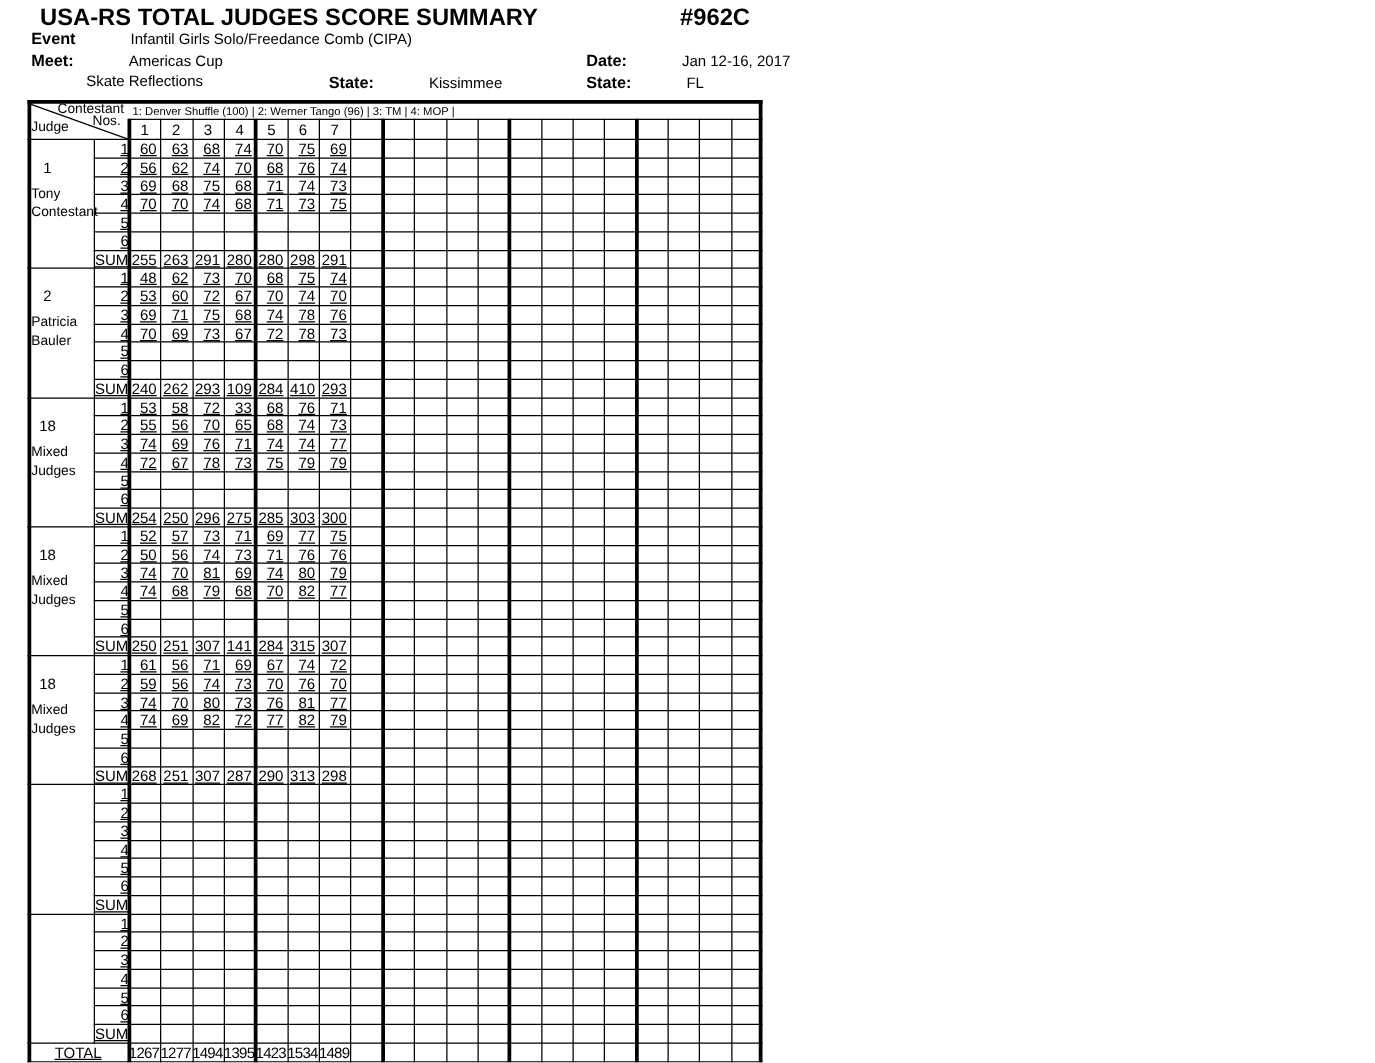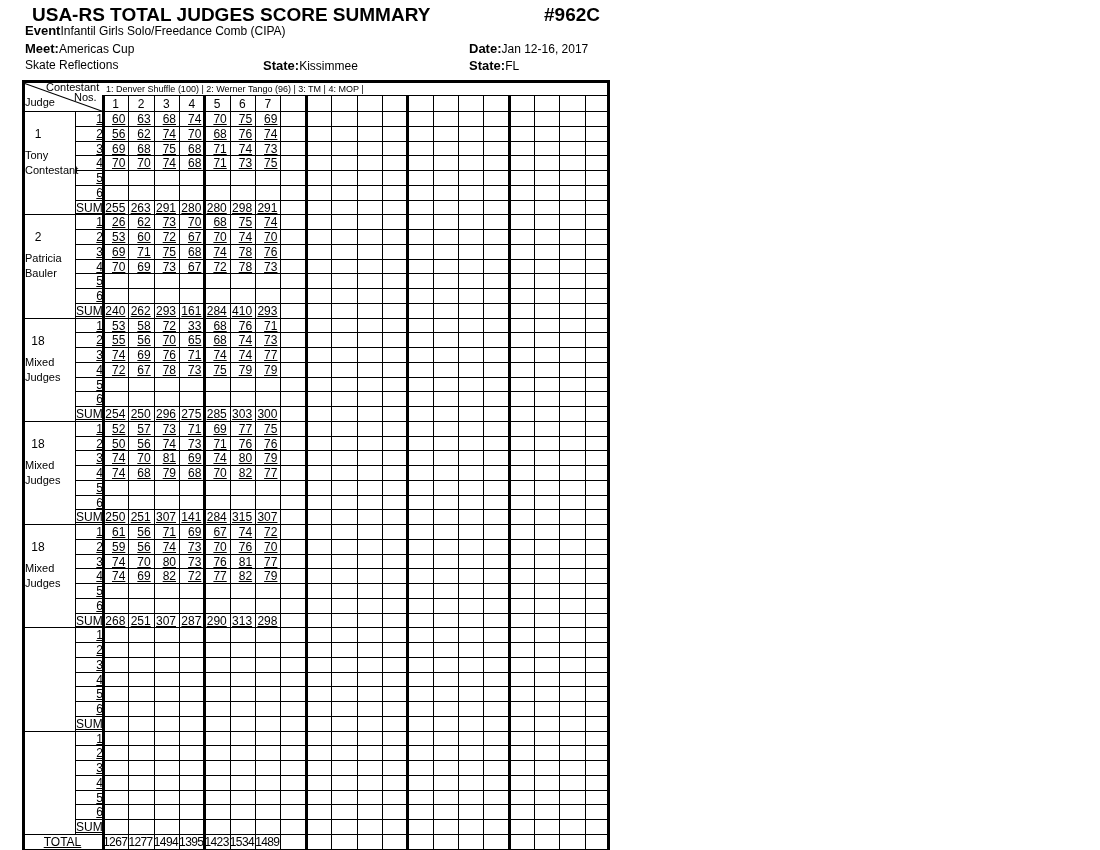--- a/index.html
+++ b/index.html
@@ -1,21 +1,21 @@
 <!DOCTYPE html>
 <html><head>
 <meta charset="utf-8">
 <style>
   html, body { margin: 0; padding: 0; background: #ffffff; }
   body { width: 1100px; height: 850px; position: relative; overflow: hidden; font-family: "Liberation Sans", sans-serif; color: #000; }
   .title { position: absolute; left: 32px; top: 4px; font-size: 19px; font-weight: bold; letter-spacing: 0px; }
   .form-no { position: absolute; left: 544px; top: 4px; font-size: 19px; font-weight: bold; }
   .hdr-line { position: absolute; font-size: 12px; white-space: nowrap; }
   .hdr-line b { font-weight: bold; font-size: 13px; }
-  .hdr-line .v { font-size: 12px; }
+  .hdr-line .v { font-size: 12px; padding-left: 44px; }
   #sheet { position: absolute; left: 22px; top: 80px; width: 588px; height: 770px; }
   .line { position: absolute; background: #000; }
   .txt { position: absolute; font-size: 12px; line-height: 14px; white-space: nowrap; }
   .num { text-align: right; text-decoration: underline; }
   .cname { font-size: 9px; }
   .small { font-size: 11px; }
 </style>
 </head>
 <body>
 
@@ -156,21 +156,21 @@
     <div class="txt num" style="left: 131.7px; top: 120.5px; width: 22.35px;">291</div>
     <div class="txt num" style="left: 157.05px; top: 120.5px; width: 22.35px;">280</div>
     <div class="txt num" style="left: 182.4px; top: 120.5px; width: 22.35px;">280</div>
     <div class="txt num" style="left: 207.75px; top: 120.5px; width: 22.35px;">298</div>
     <div class="txt num" style="left: 233.1px; top: 120.5px; width: 22.35px;">291</div>
     <div class="txt " style="left: 3px; top: 150.25px; width: 26px; text-align: center; font-size: 12px;">2</div>
     <div class="txt small" style="left: 3px; top: 171.25px;">Patricia</div>
     <div class="txt small" style="left: 3px; top: 186.25px;">Bauler</div>
     <div class="line" style="left: 0px; top: 134.25px; width: 588px; height: 1px;"></div>
     <div class="txt num" style="left: 54px; top: 135.25px; width: 27px; text-align: right;">1</div>
-    <div class="txt num" style="left: 81px; top: 135.25px; width: 22.35px;">26</div>
+    <div class="txt num" style="left: 81px; top: 135.25px; width: 22.35px;">48</div>
     <div class="txt num" style="left: 106.35px; top: 135.25px; width: 22.35px;">62</div>
     <div class="txt num" style="left: 131.7px; top: 135.25px; width: 22.35px;">73</div>
     <div class="txt num" style="left: 157.05px; top: 135.25px; width: 22.35px;">70</div>
     <div class="txt num" style="left: 182.4px; top: 135.25px; width: 22.35px;">68</div>
     <div class="txt num" style="left: 207.75px; top: 135.25px; width: 22.35px;">75</div>
     <div class="txt num" style="left: 233.1px; top: 135.25px; width: 22.35px;">74</div>
     <div class="line" style="left: 53px; top: 149px; width: 535px; height: 1px;"></div>
     <div class="txt num" style="left: 54px; top: 150px; width: 27px; text-align: right;">2</div>
     <div class="txt num" style="left: 81px; top: 150px; width: 22.35px;">53</div>
     <div class="txt num" style="left: 106.35px; top: 150px; width: 22.35px;">60</div>
@@ -213,21 +213,21 @@
     <div class="txt num" style="left: 131.7px; top: 209px; width: 22.35px;"></div>
     <div class="txt num" style="left: 157.05px; top: 209px; width: 22.35px;"></div>
     <div class="txt num" style="left: 182.4px; top: 209px; width: 22.35px;"></div>
     <div class="txt num" style="left: 207.75px; top: 209px; width: 22.35px;"></div>
     <div class="txt num" style="left: 233.1px; top: 209px; width: 22.35px;"></div>
     <div class="line" style="left: 53px; top: 222.75px; width: 535px; height: 1px;"></div>
     <div class="txt num" style="left: 54px; top: 223.75px; width: 27px; text-align: left;">SUM</div>
     <div class="txt num" style="left: 81px; top: 223.75px; width: 22.35px;">240</div>
     <div class="txt num" style="left: 106.35px; top: 223.75px; width: 22.35px;">262</div>
     <div class="txt num" style="left: 131.7px; top: 223.75px; width: 22.35px;">293</div>
-    <div class="txt num" style="left: 157.05px; top: 223.75px; width: 22.35px;">161</div>
+    <div class="txt num" style="left: 157.05px; top: 223.75px; width: 22.35px;">109</div>
     <div class="txt num" style="left: 182.4px; top: 223.75px; width: 22.35px;">284</div>
     <div class="txt num" style="left: 207.75px; top: 223.75px; width: 22.35px;">410</div>
     <div class="txt num" style="left: 233.1px; top: 223.75px; width: 22.35px;">293</div>
     <div class="txt " style="left: 3px; top: 253.5px; width: 26px; text-align: center; font-size: 12px;">18</div>
     <div class="txt small" style="left: 3px; top: 274.5px;">Mixed</div>
     <div class="txt small" style="left: 3px; top: 289.5px;">Judges</div>
     <div class="line" style="left: 0px; top: 237.5px; width: 588px; height: 1px;"></div>
     <div class="txt num" style="left: 54px; top: 238.5px; width: 27px; text-align: right;">1</div>
     <div class="txt num" style="left: 81px; top: 238.5px; width: 22.35px;">53</div>
     <div class="txt num" style="left: 106.35px; top: 238.5px; width: 22.35px;">58</div>

